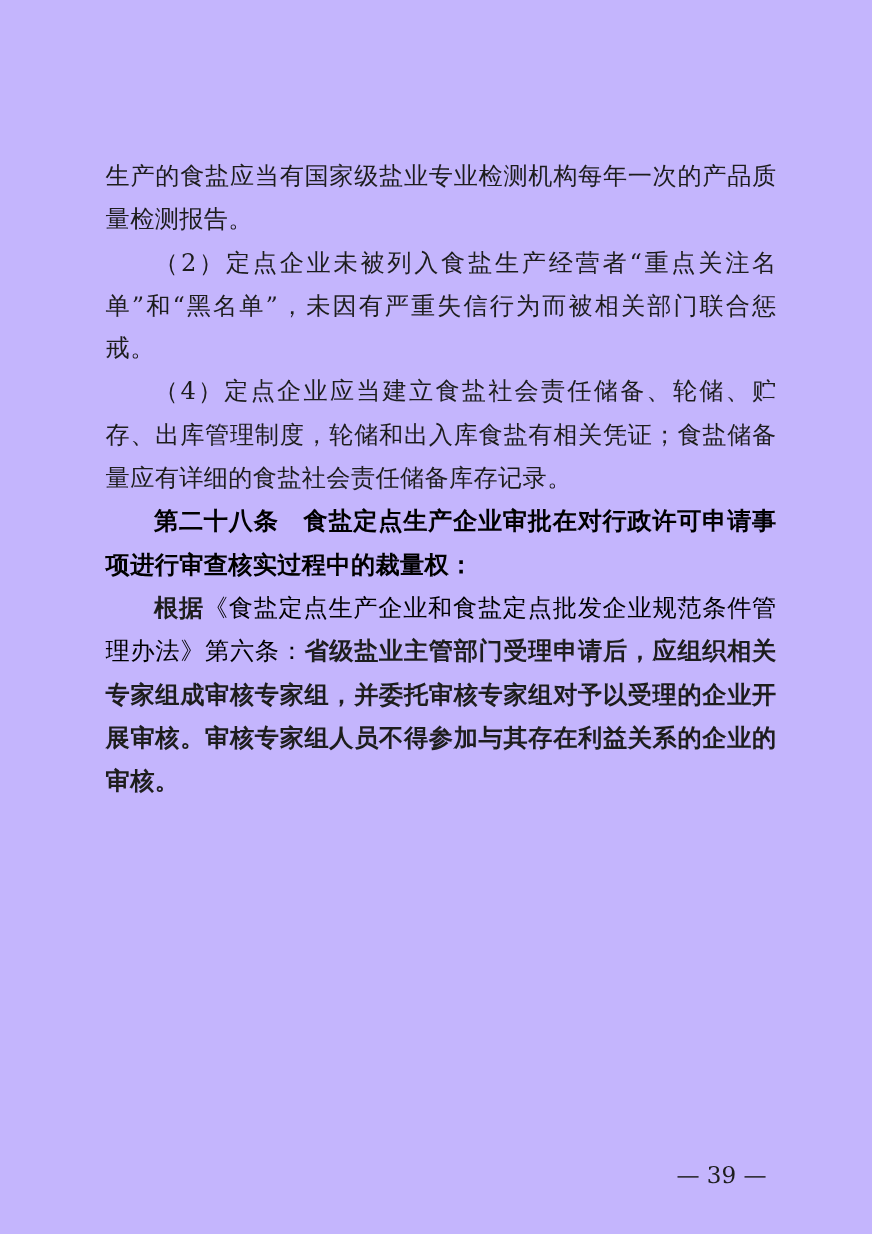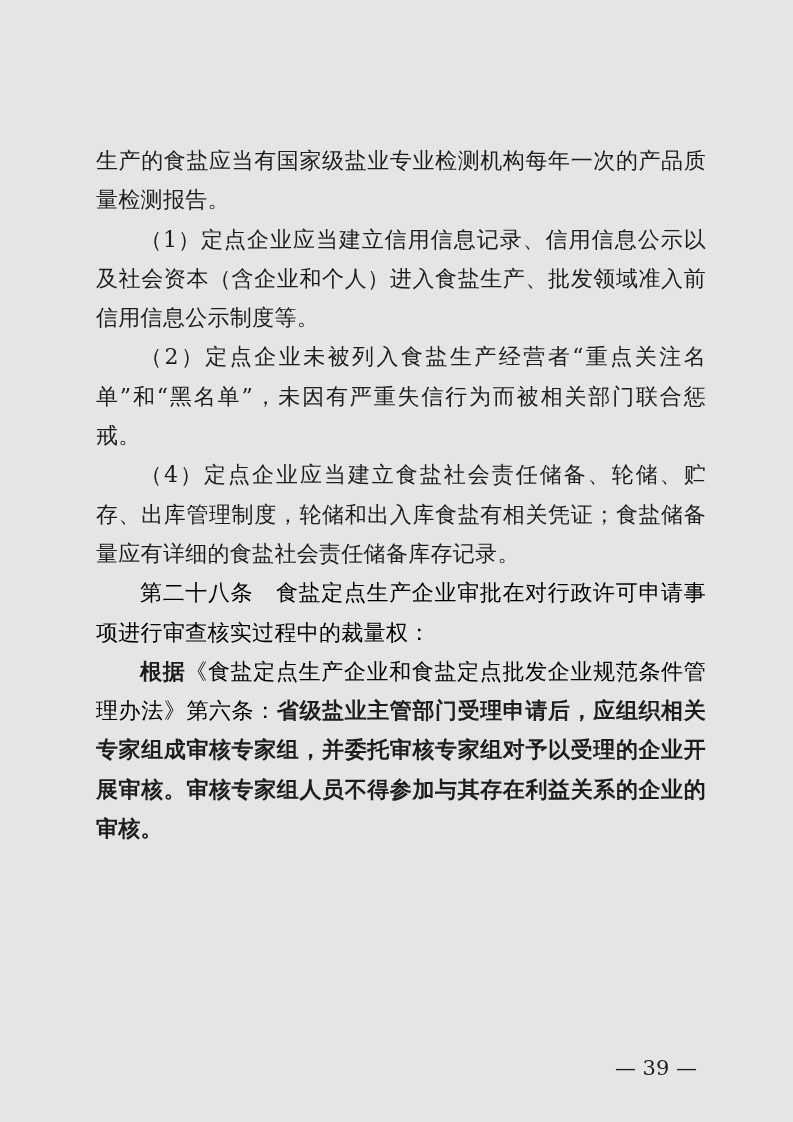--- a/index.html
+++ b/index.html
@@ -4,21 +4,21 @@
 <style>
   html, body {
     margin: 0;
     padding: 0;
     background: #ffffff;
   }
   .page {
     position: relative;
     width: 793px;
     height: 1122px;
-    background: #e5e5e5;
+    background: #c4b5fd;
     overflow: hidden;
     font-family: "DejaVu Serif", "Liberation Serif", serif;
     color: #1d1d1d;
   }
   .content {
     position: absolute;
     left: 96px;
     top: 141px;
     width: 610px;
     font-size: 22px;
@@ -28,21 +28,21 @@
   }
   .content p {
     margin: 0;
     padding: 0;
     text-indent: 2em;
   }
   .content p.continuation {
     text-indent: 0;
   }
   .content p.heading {
-    font-weight: 400;
+    font-weight: 700;
     color: #000000;
     font-family: "DejaVu Sans", "Liberation Sans", sans-serif;
   }
   .content span.seg-bold {
     font-weight: 400;
     color: #000000;
     font-family: "DejaVu Sans", "Liberation Sans", sans-serif;
   }
   .content span.seg-regular {
     font-weight: 700;
@@ -56,21 +56,20 @@
     font-family: "DejaVu Serif", "Liberation Serif", serif;
     white-space: pre;
   }
 </style>
 </head>
 <body>
 
 <div class="page">
   <div class="content">
       <p class="continuation">生产的食盐应当有国家级盐业专业检测机构每年一次的产品质量检测报告。</p>
-      <p class="body">（1）定点企业应当建立信用信息记录、信用信息公示以及社会资本（含企业和个人）进入食盐生产、批发领域准入前信用信息公示制度等。</p>
       <p class="body">（2）定点企业未被列入食盐生产经营者“重点关注名单”和“黑名单”，未因有严重失信行为而被相关部门联合惩戒。</p>
       <p class="body">（4）定点企业应当建立食盐社会责任储备、轮储、贮存、出库管理制度，轮储和出入库食盐有相关凭证；食盐储备量应有详细的食盐社会责任储备库存记录。</p>
       <p class="heading">第二十八条　食盐定点生产企业审批在对行政许可申请事项进行审查核实过程中的裁量权：</p>
       <p class="body"><span class="seg-regular">根据</span><span class="seg-bold">《食盐定点生产企业和食盐定点批发企业规范条件管理办法》第六条：</span><span class="seg-regular">省级盐业主管部门受理申请后，应组织相关专家组成审核专家组，并委托审核专家组对予以受理的企业开展审核。审核专家组人员不得参加与其存在利益关系的企业的审核。</span></p>
     </div>
   <div class="footer">
     <span>— 39 —</span>
   </div>
 </div>
 

